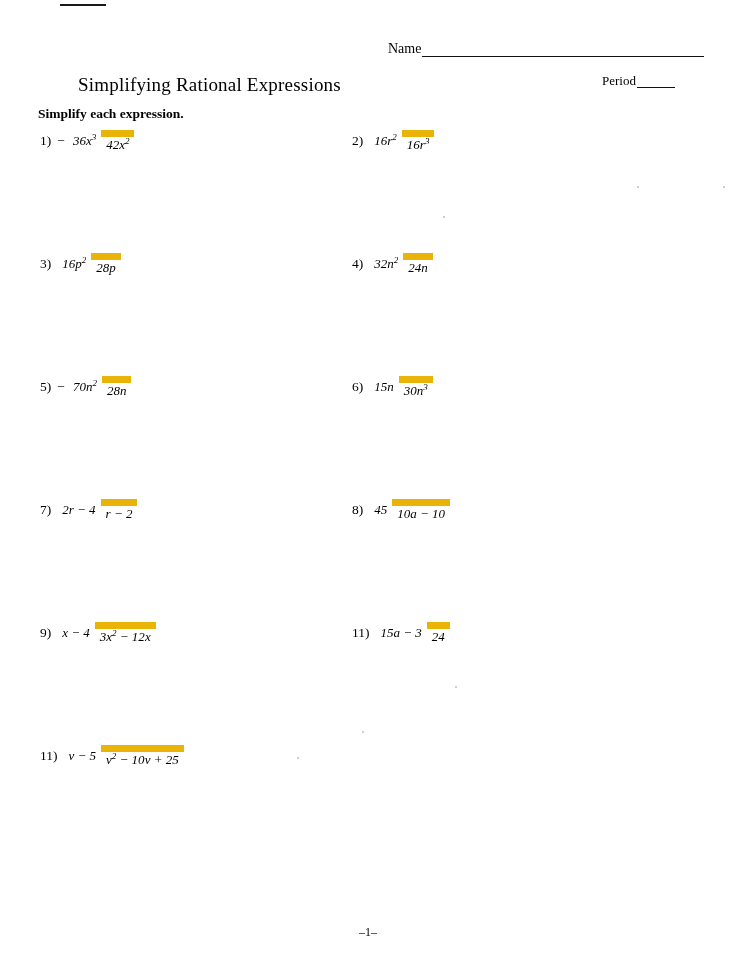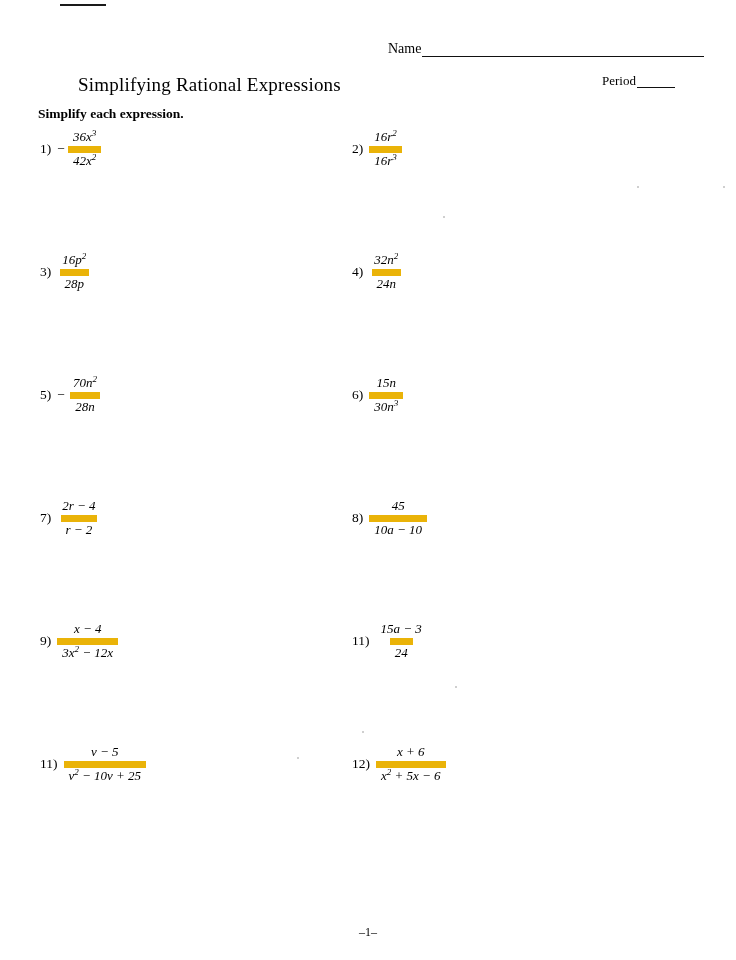--- a/index.html
+++ b/index.html
@@ -116,21 +116,21 @@
     white-space: nowrap;
   }
   .lead-sign {
     font-size: 13.5px;
     margin-right: 3px;
   }
 
   
   .frac {
     display: inline-flex;
-    flex-direction: column;
+    flex-direction: row;
     align-items: center;
     vertical-align: middle;
     line-height: 1.12;
   }
   .frac .num,
   .frac .den {
     padding: 0 5px;
     white-space: nowrap;
     font-size: 13px;
     font-style: italic;
@@ -266,27 +266,20 @@
             <span class="den">24</span>
           </span>
         </div>
       </div>
       <div class="prow">
         <div class="prob left">
           <span class="pnum">11)</span>
           <span class="frac">
             <span class="num"><i>v</i> − 5</span>
             <span class="den"><i>v</i><sup>2</sup> − 10<i>v</i> + 25</span>
-          </span>
-        </div>
-        <div class="prob right">
-          <span class="pnum">12)</span>
-          <span class="frac">
-            <span class="num"><i>x</i> + 6</span>
-            <span class="den"><i>x</i><sup>2</sup> + 5<i>x</i> − 6</span>
           </span>
         </div>
       </div>
     </div>
 
   <div class="footer">–1–</div>
 
   <div class="speck" style="left:637px; top:186px;"></div>
   <div class="speck" style="left:723px; top:186px;"></div>
   <div class="speck" style="left:443px; top:216px;"></div>

